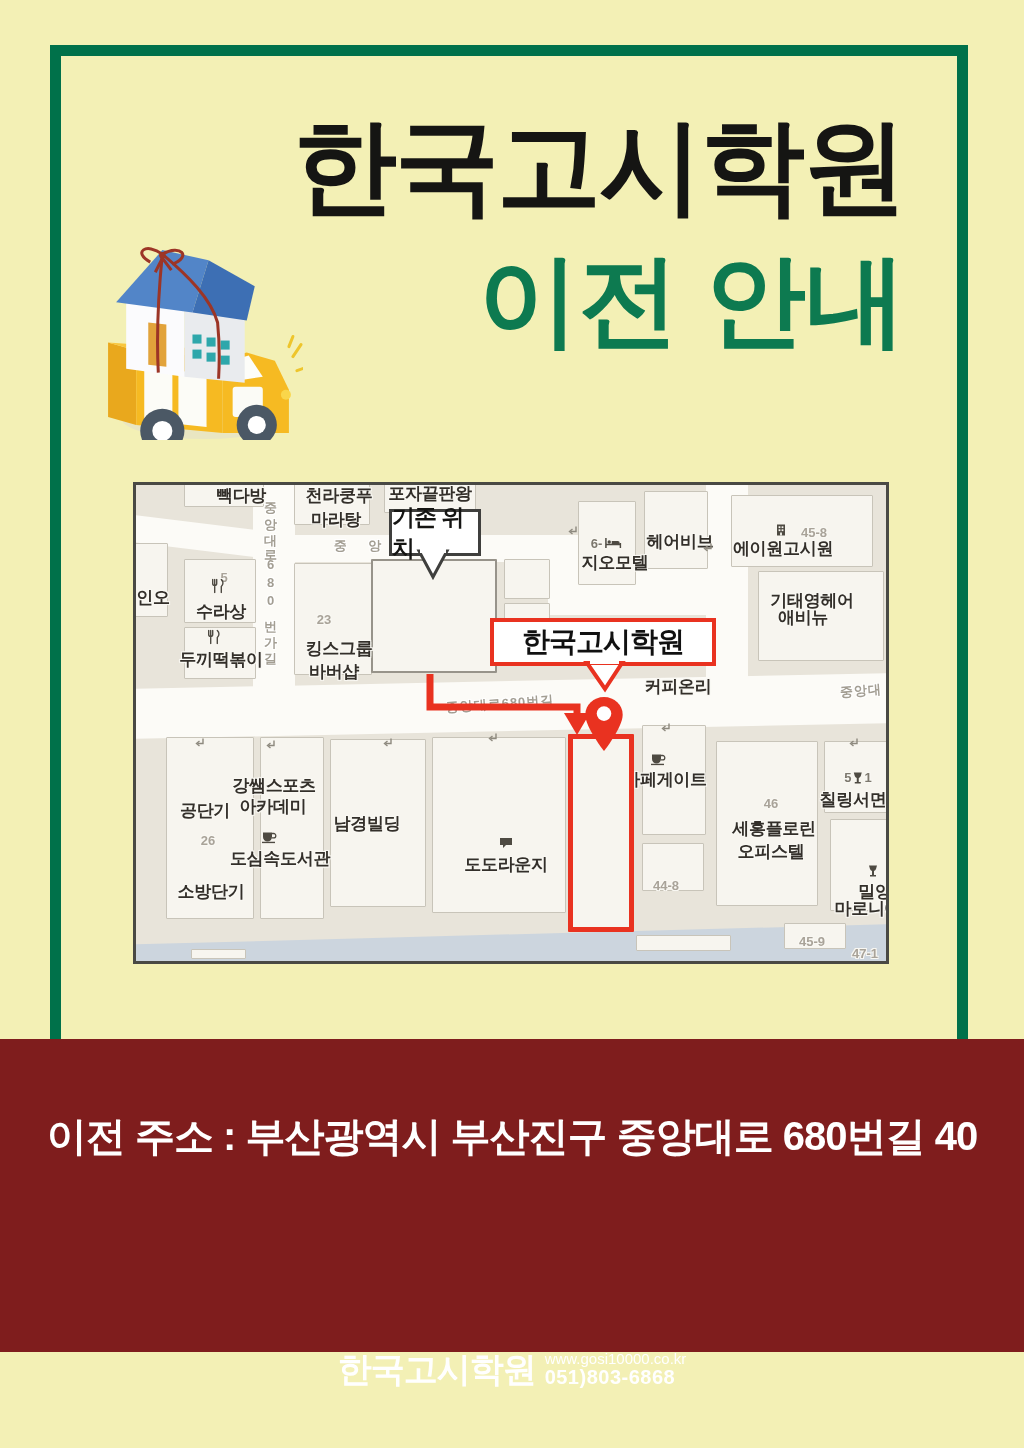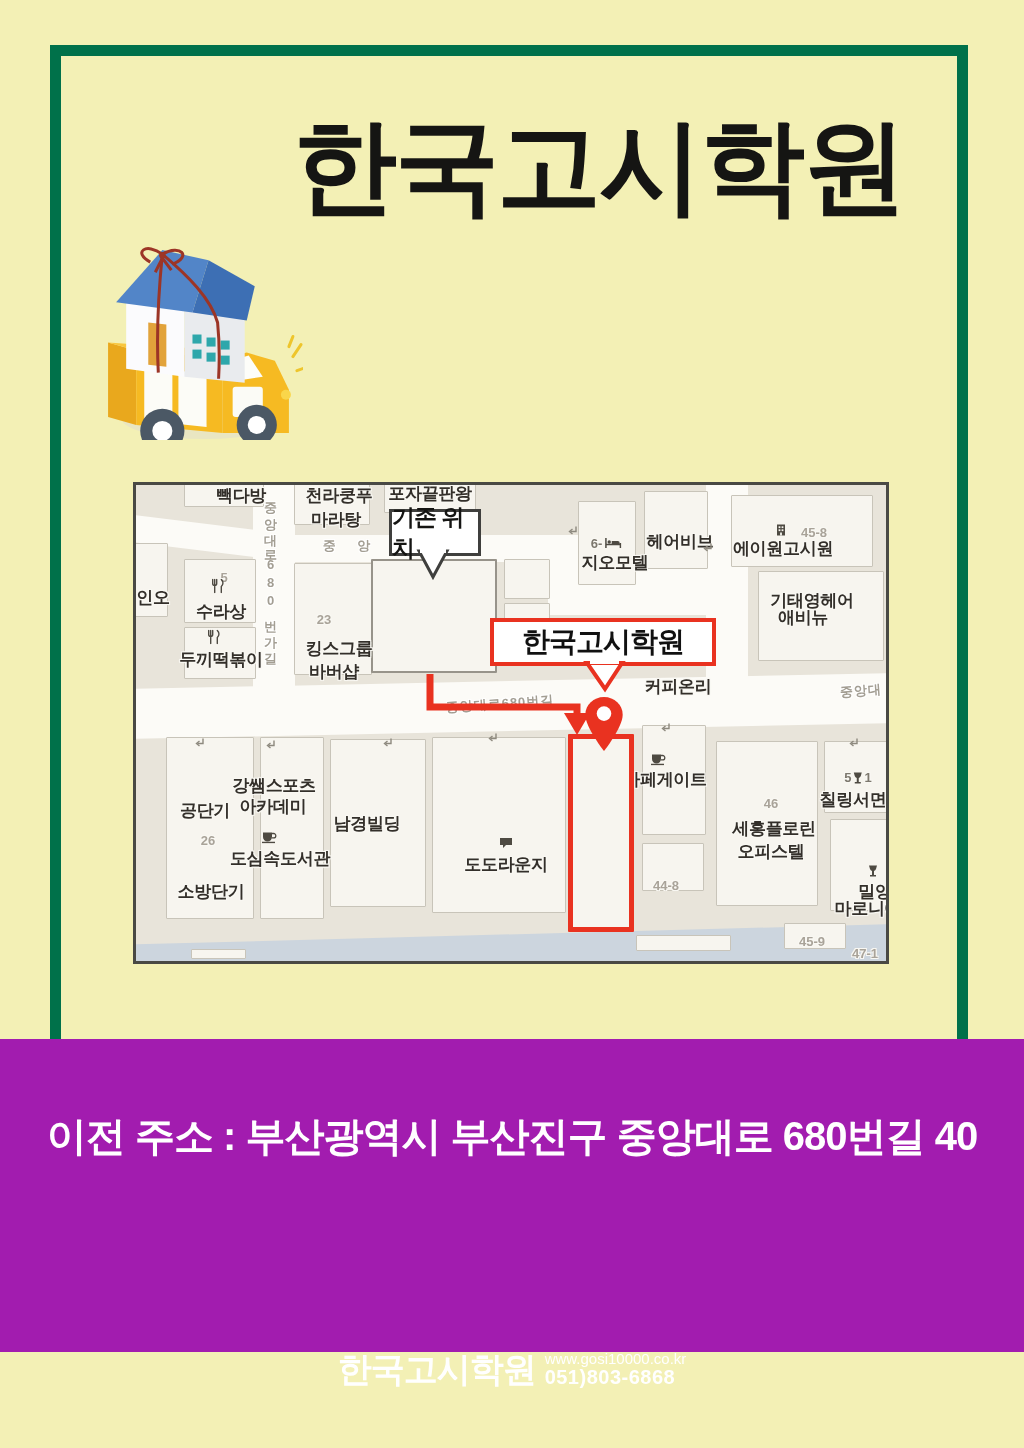--- a/index.html
+++ b/index.html
@@ -46,21 +46,21 @@
        display:flex;align-items:center;justify-content:center;
        font-size:23px;font-weight:800;color:#151513;letter-spacing:-1px;}
   .callout-new{position:absolute;left:354px;top:133px;width:226px;height:48px;
        background:#fff;border:4px solid #e93220;box-sizing:border-box;z-index:40;
        display:flex;align-items:center;justify-content:center;
        font-size:28px;font-weight:900;color:#111;letter-spacing:-1px;}
   .overlay{position:absolute;inset:0;width:750px;height:476px;z-index:45;pointer-events:none;}
   .pin{position:absolute;left:449px;top:212px;width:38px;height:54px;z-index:50;}
 
   
-  .green-section{position:absolute;left:0;top:1039px;width:1024px;height:313px;background:#a21caf;}
+  .green-section{position:absolute;left:0;top:1039px;width:1024px;height:313px;background:#7f1d1d;}
   .address{position:absolute;top:70px;width:100%;text-align:center;
        font-size:40px;font-weight:700;color:#fff;letter-spacing:-1px;}
   .pill{position:absolute;left:227px;top:142px;width:570px;height:97px;background:#fff;
        border-radius:50px;display:flex;align-items:center;justify-content:center;}
   .pill span{font-size:45px;font-weight:800;color:#0b7449;letter-spacing:-1px;}
   .footer-logo{position:absolute;top:312px;width:100%;display:flex;
        align-items:stretch;justify-content:center;gap:9px;height:36px;}
   .brand{font-size:34px;font-weight:900;color:#fff;letter-spacing:-1px;line-height:36px;}
   .contact{display:flex;flex-direction:column;justify-content:space-between;}
   .web{font-size:15px;font-weight:400;color:#fff;line-height:15px;}
@@ -68,20 +68,21 @@
 </style>
 </head>
 <body>
 
 <div class="poster">
 
   <div class="frame"></div>
 
   <div class="titles">
     <div class="title1">한국고시학원</div>
+    <div class="title2">이전 안내</div>
   </div>
 
   <svg class="truck" viewBox="0 0 205 215">
     <ellipse cx="108" cy="194" rx="82" ry="20" fill="#e9e6c2"></ellipse>
     <polygon points="12,118 12,192 40,200 40,126" fill="#e9a81d"></polygon>
     <polygon points="40,126 40,200 126,208 126,134" fill="#f6ba22"></polygon>
     <polygon points="12,118 40,126 126,134 100,124" fill="#f9c63e"></polygon>
     <polygon points="48,142 76,145 76,199 48,196" fill="#fcfcf7"></polygon>
     <polygon points="82,146 110,149 110,202 82,199" fill="#fcfcf7"></polygon>
     <polygon points="126,134 126,208 192,208 192,165 178,136 150,128" fill="#f6ba22"></polygon>
@@ -154,21 +155,21 @@
     <div class="bld" style="left:580px;top:256px;width:102px;height:165px"></div>
     <div class="bld" style="left:688px;top:256px;width:64px;height:72px"></div>
     <div class="bld" style="left:694px;top:334px;width:58px;height:92px"></div>
     <div class="bld" style="left:648px;top:438px;width:62px;height:26px;z-index:14"></div>
     <div class="bld" style="left:500px;top:450px;width:95px;height:16px;z-index:14"></div>
     <div class="bld" style="left:55px;top:464px;width:55px;height:10px;z-index:14"></div>
 
     <div class="bld bld-new" style="left:432px;top:249px;width:66px;height:198px"></div>
 
     <div class="vstreet">중앙대로680번가길</div>
-    <div class="ml street" style="left:215px;top:61px;letter-spacing:9px">중 앙</div>
+    <div class="ml street" style="left:226px;top:61px;letter-spacing:9px">중 앙</div>
     <div class="ml street" style="left:364px;top:219px;transform:translate(-50%,-50%) rotate(-4deg)">중앙대로680번길</div>
     <div class="ml street" style="left:725px;top:206px;transform:translate(-50%,-50%) rotate(-4deg)">중앙대</div>
 
     <div class="ml poi" style="left:105px;top:10px">빽다방</div>
     <div class="ml poi" style="left:203px;top:10px">천라쿵푸</div>
     <div class="ml poi" style="left:200px;top:34px">마라탕</div>
     <div class="ml poi" style="left:294px;top:8px">포자끝판왕</div>
     <div class="ml poi" style="left:17px;top:112px">인오</div>
     <div class="ml num" style="left:88px;top:92px">5</div>
     <div class="ml poi" style="left:85px;top:126px">수라상</div>

